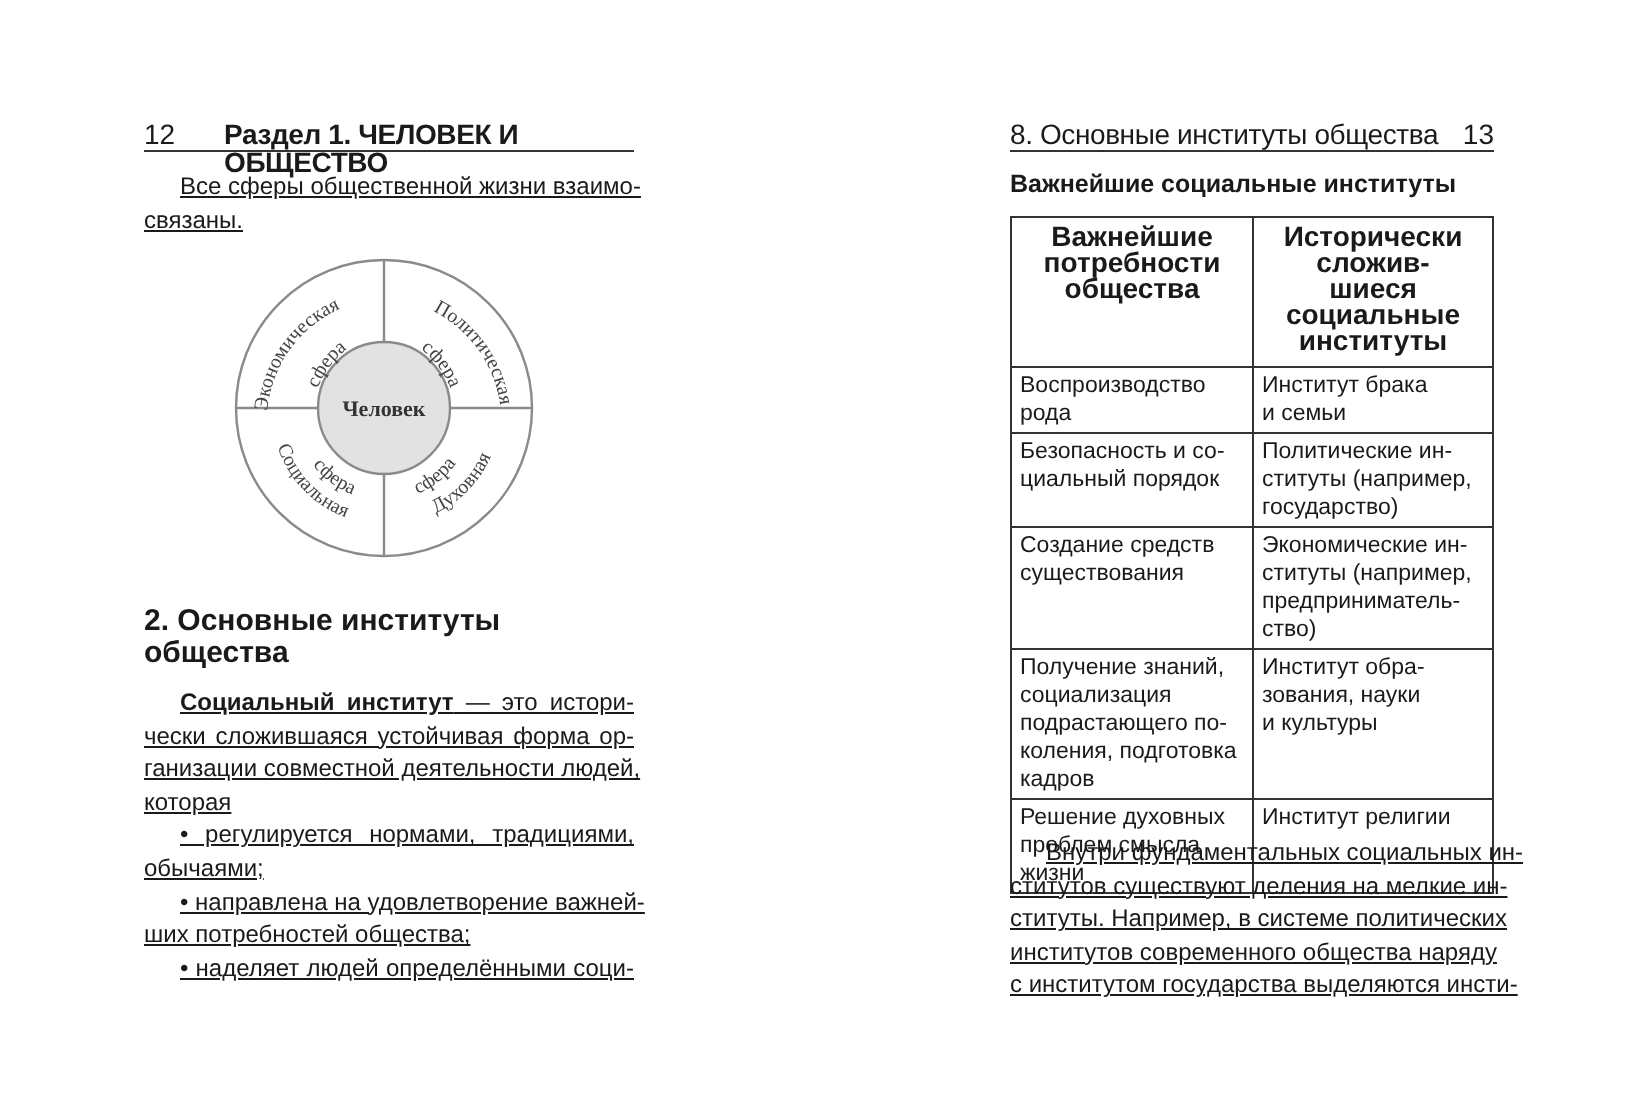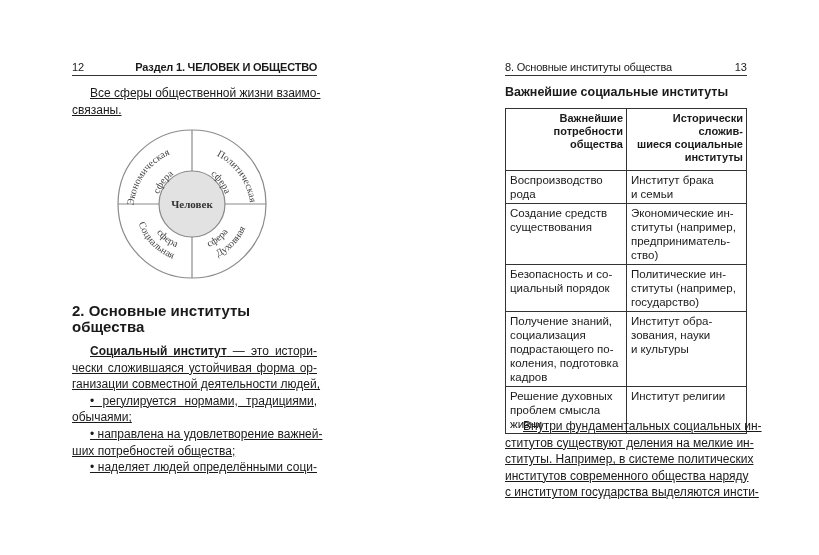--- a/index.html
+++ b/index.html
@@ -3,21 +3,21 @@
 <meta charset="utf-8">
 <style>
   html, body { margin: 0; padding: 0; background: #ffffff; }
   body { width: 819px; height: 555px; position: relative; overflow: hidden;
          font-family: "Liberation Sans", "DejaVu Sans", sans-serif; color: #1a1a1a; }
   .page { position: absolute; top: 0; height: 555px; }
   .page-left { left: 72px; width: 245px; }
   .page-right { left: 505px; width: 242px; }
 
   .running-head { position: absolute; top: 60px; left: 0; right: 0; height: 15px;
-                  border-bottom: 1px solid #333; font-size: 11px; line-height: 14px; }
+                  border-bottom: 1px solid #333; font-size: 14px; line-height: 14px; }
   .running-head .num { position: absolute; top: 0; }
   .running-head .title { position: absolute; top: 0; font-weight: bold; letter-spacing: -0.2px; }
   .page-left .running-head .num { left: 0; font-weight: normal; }
   .page-left .running-head .title { right: 0; margin-left: 40px; }
   .page-right .running-head .num { right: 0; }
   .page-right .running-head .title { left: 0; font-weight: normal; }
 
   .para { position: absolute; font-size: 12px; line-height: 16.6px; text-align: justify;
           margin: 0; text-decoration: underline; }
   .para .line { display: block; text-align: justify; text-align-last: justify; white-space: nowrap; }
@@ -33,21 +33,21 @@
 
   .def { top: 343px; left: 0; width: 245px; }
   .def b { font-weight: bold; }
 
   .table-title { position: absolute; top: 84px; left: 0; width: 242px; 
                  font-weight: bold; font-size: 12.5px; line-height: 16px; }
 
   table.inst { position: absolute; top: 108px; left: 0; width: 242px; border-collapse: collapse;
                font-size: 11.5px; line-height: 14px; }
   table.inst th, table.inst td { border: 1px solid #333; vertical-align: top; padding: 2px 4px 2px 4px; }
-  table.inst th { font-weight: bold; font-size: 11px; line-height: 13px; text-align: right; padding: 3px 3px 6px 3px; }
+  table.inst th { font-weight: bold; font-size: 14px; line-height: 13px; text-align: center; padding: 3px 3px 6px 3px; }
   table.inst td.c1 { width: 112px; }
   table.inst td { white-space: pre-line; }
 
   .tail { top: 418px; left: 0; width: 242px; }
 </style>
 </head>
 <body>
 
 <div class="page page-left">
   <div class="running-head">
@@ -92,20 +92,21 @@
 
   <div class="section-title">
     <div>2. Основные институты</div>
     <div>общества</div>
   </div>
 
   <p class="para def">
     <span class="line indent"><b>Социальный институт</b><span> — это истори-</span></span>
     <span class="line">чески сложившаяся устойчивая форма ор-</span>
     <span class="line">ганизации совместной деятельности людей,</span>
+    <span class="line last">которая</span>
     <span class="line indent">• регулируется нормами, традициями,</span>
     <span class="line last">обычаями;</span>
     <span class="line indent">• направлена на удовлетворение важней-</span>
     <span class="line last">ших потребностей общества;</span>
     <span class="line indent">• наделяет людей определёнными соци-</span>
   </p>
 </div>
 
 <div class="page page-right">
   <div class="running-head">
@@ -126,33 +127,33 @@
       </tr>
     </thead>
     <tbody>
       <tr>
         <td class="c1">Воспроизводство
 рода</td>
         <td>Институт брака
 и семьи</td>
       </tr>
       <tr>
+        <td class="c1">Безопасность и со-
+циальный порядок</td>
+        <td>Политические ин-
+ституты (например,
+государство)</td>
+      </tr>
+      <tr>
         <td class="c1">Создание средств
 существования</td>
         <td>Экономические ин-
 ституты (например,
 предприниматель-
 ство)</td>
-      </tr>
-      <tr>
-        <td class="c1">Безопасность и со-
-циальный порядок</td>
-        <td>Политические ин-
-ституты (например,
-государство)</td>
       </tr>
       <tr>
         <td class="c1">Получение знаний,
 социализация
 подрастающего по-
 коления, подготовка
 кадров</td>
         <td>Институт обра-
 зования, науки
 и культуры</td>

